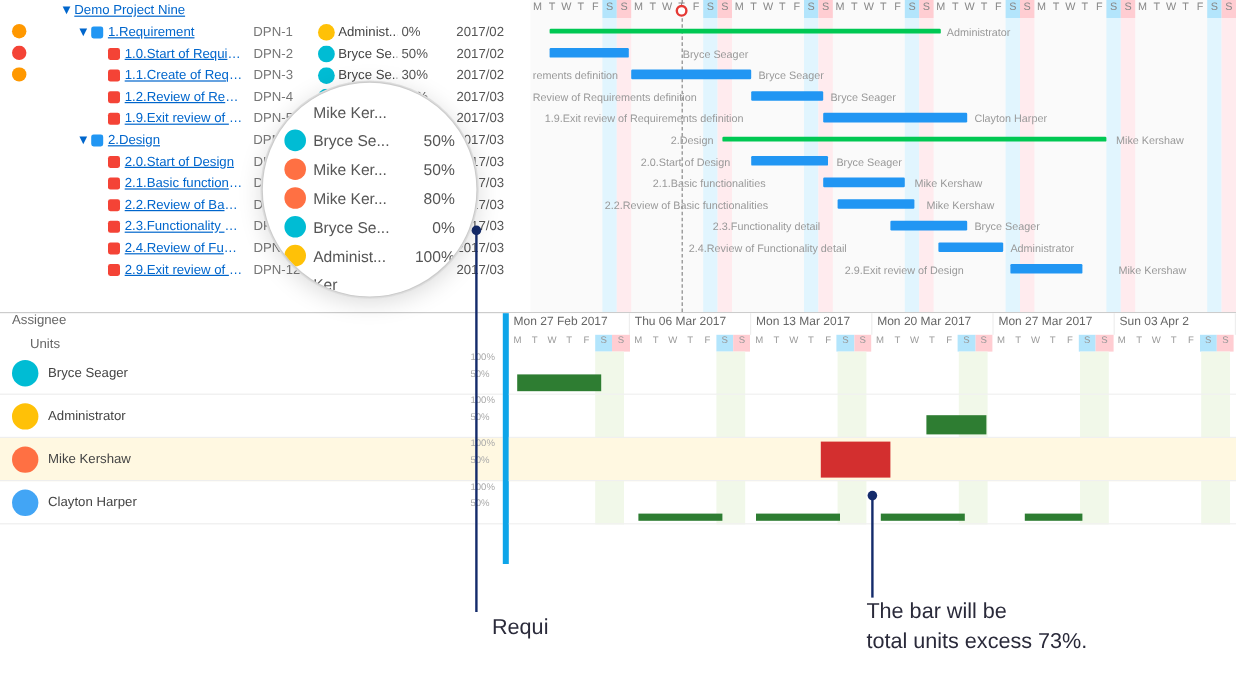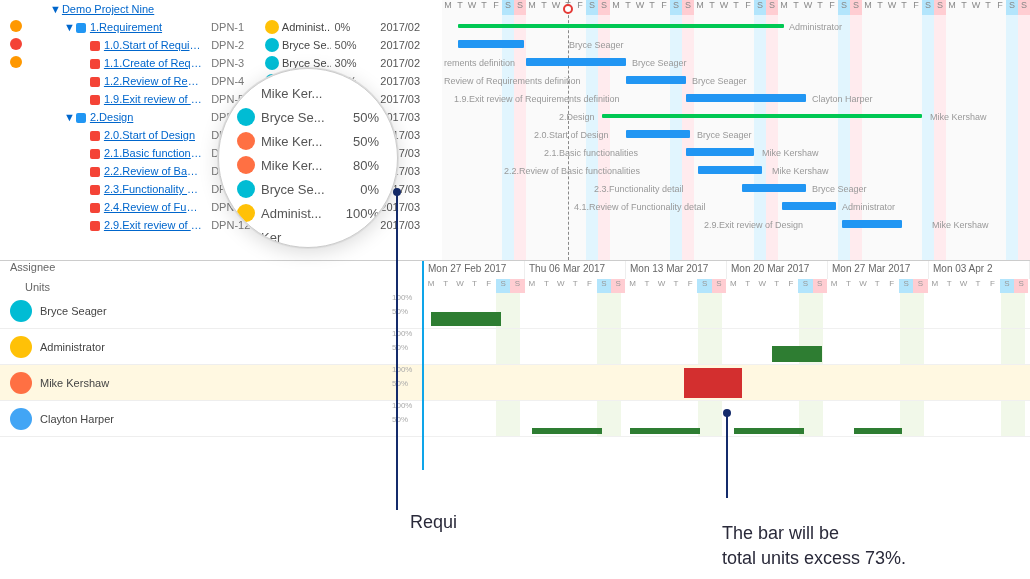--- a/index.html
+++ b/index.html
@@ -52,21 +52,21 @@
 
 .bottom-section { display:flex; border-top:1px solid #ccc; height:210px; }
 .assignee-panel { width:440px; }
 .as-header { display:flex; height:32px; align-items:flex-start; padding:0 10px; color:#666;flex-direction:column; }
 .as-h-name { flex:1; }
 .as-h-units { width:40px; text-align:right; }
 .as-row { display:flex; align-items:center; height:36px; padding:0 10px; gap:8px; border-bottom:1px solid #eee; }
 .as-row.hl { background:#fff8e1; }
 .as-avatar { width:22px; height:22px; border-radius:50%; }
 
-.util-chart { flex:1; position:relative; background:#fff; border-left:2px solid #0ea5e9; }
+.util-chart { flex:1; position:relative; background:#fff; border-left:5px solid #0ea5e9; }
 .week-header { display:flex; height:18px; font-size:10px; color:#666; }
 .week-h-cell { width:101px; border-right:1px solid #eee; padding:2px 4px; }
 .dow-row { display:flex; height:14px; font-size:8px; color:#999; }
 .util-row { height:36px; position:relative; border-bottom:1px solid #f0f0f0; }
 .util-row.hl { background:#fff8e1; }
 .weekend-band { position:absolute; top:32px; height:144px; width:24px; background:#f1f8e9; }
 .util-bar { position:absolute; background:#2e7d32; }
 .util-bar.over { background:#d32f2f; }
 .util-scale { position:absolute; left:-32px; font-size:8px; color:#aaa; }
 
@@ -331,21 +331,21 @@
       <div class="glabel" style="top: 130px; left: 255px;">Bryce Seager</div>
       <div class="glabel" style="top: 148px; left: 102px;">2.1.Basic functionalities</div>
       <div class="gbar" style="top: 148px; left: 244px; width: 68px;"></div>
       <div class="glabel" style="top: 148px; left: 320px;">Mike Kershaw</div>
       <div class="glabel" style="top: 166px; left: 62px;">2.2.Review of Basic functionalities</div>
       <div class="gbar" style="top: 166px; left: 256px; width: 64px;"></div>
       <div class="glabel" style="top: 166px; left: 330px;">Mike Kershaw</div>
       <div class="glabel" style="top: 184px; left: 152px;">2.3.Functionality detail</div>
       <div class="gbar" style="top: 184px; left: 300px; width: 64px;"></div>
       <div class="glabel" style="top: 184px; left: 370px;">Bryce Seager</div>
-      <div class="glabel" style="top: 202px; left: 132px;">4.1.Review of Functionality detail</div>
+      <div class="glabel" style="top: 202px; left: 132px;">2.4.Review of Functionality detail</div>
       <div class="gbar" style="top: 202px; left: 340px; width: 54px;"></div>
       <div class="glabel" style="top: 202px; left: 400px;">Administrator</div>
       <div class="glabel" style="top: 220px; left: 262px;">2.9.Exit review of Design</div>
       <div class="gbar" style="top: 220px; left: 400px; width: 60px;"></div>
       <div class="glabel" style="top: 220px; left: 490px;">Mike Kershaw</div>
     </div>
 </div>
 
 <div class="bottom-section">
   <div class="assignee-panel">
@@ -372,21 +372,21 @@
         </div>
       </div>
   </div>
   <div class="util-chart" id="util-chart">
       <div class="week-header">
         <div class="week-h-cell">Mon 27 Feb 2017</div>
         <div class="week-h-cell">Thu 06 Mar 2017</div>
         <div class="week-h-cell">Mon 13 Mar 2017</div>
         <div class="week-h-cell">Mon 20 Mar 2017</div>
         <div class="week-h-cell">Mon 27 Mar 2017</div>
-        <div class="week-h-cell">Mon 03 Apr 2</div>
+        <div class="week-h-cell">Sun 03 Apr 2</div>
       </div>
       <div class="dow-row">
         <div class="day-cell" style="width: 14.4px;">M</div>
         <div class="day-cell" style="width: 14.4px;">T</div>
         <div class="day-cell" style="width: 14.4px;">W</div>
         <div class="day-cell" style="width: 14.4px;">T</div>
         <div class="day-cell" style="width: 14.4px;">F</div>
         <div class="day-cell sat" style="width: 14.4px;">S</div>
         <div class="day-cell sun" style="width: 14.4px;">S</div>
         <div class="day-cell" style="width: 14.4px;">M</div>
@@ -497,16 +497,16 @@
 
 <div class="pointer-dot" style="top:192px; left:397px;"></div>
 <div class="pointer" style="top:192px; left:396px; height:318px;"></div>
 
 <div class="pointer-dot" style="top:413px; left:727px;"></div>
 <div class="pointer" style="top:413px; left:726px; height:85px;"></div>
 
 <div class="callout" style="left:410px; top:510px;">
   <div>Requi</div>
 </div>
-<div class="callout" style="left:722px; top:497px;margin-top:24px;">
+<div class="callout" style="left:722px; top:497px;">
   <div>The bar will be</div>
   <div>total units excess 73%.</div>
 </div>
 
 </body></html>

